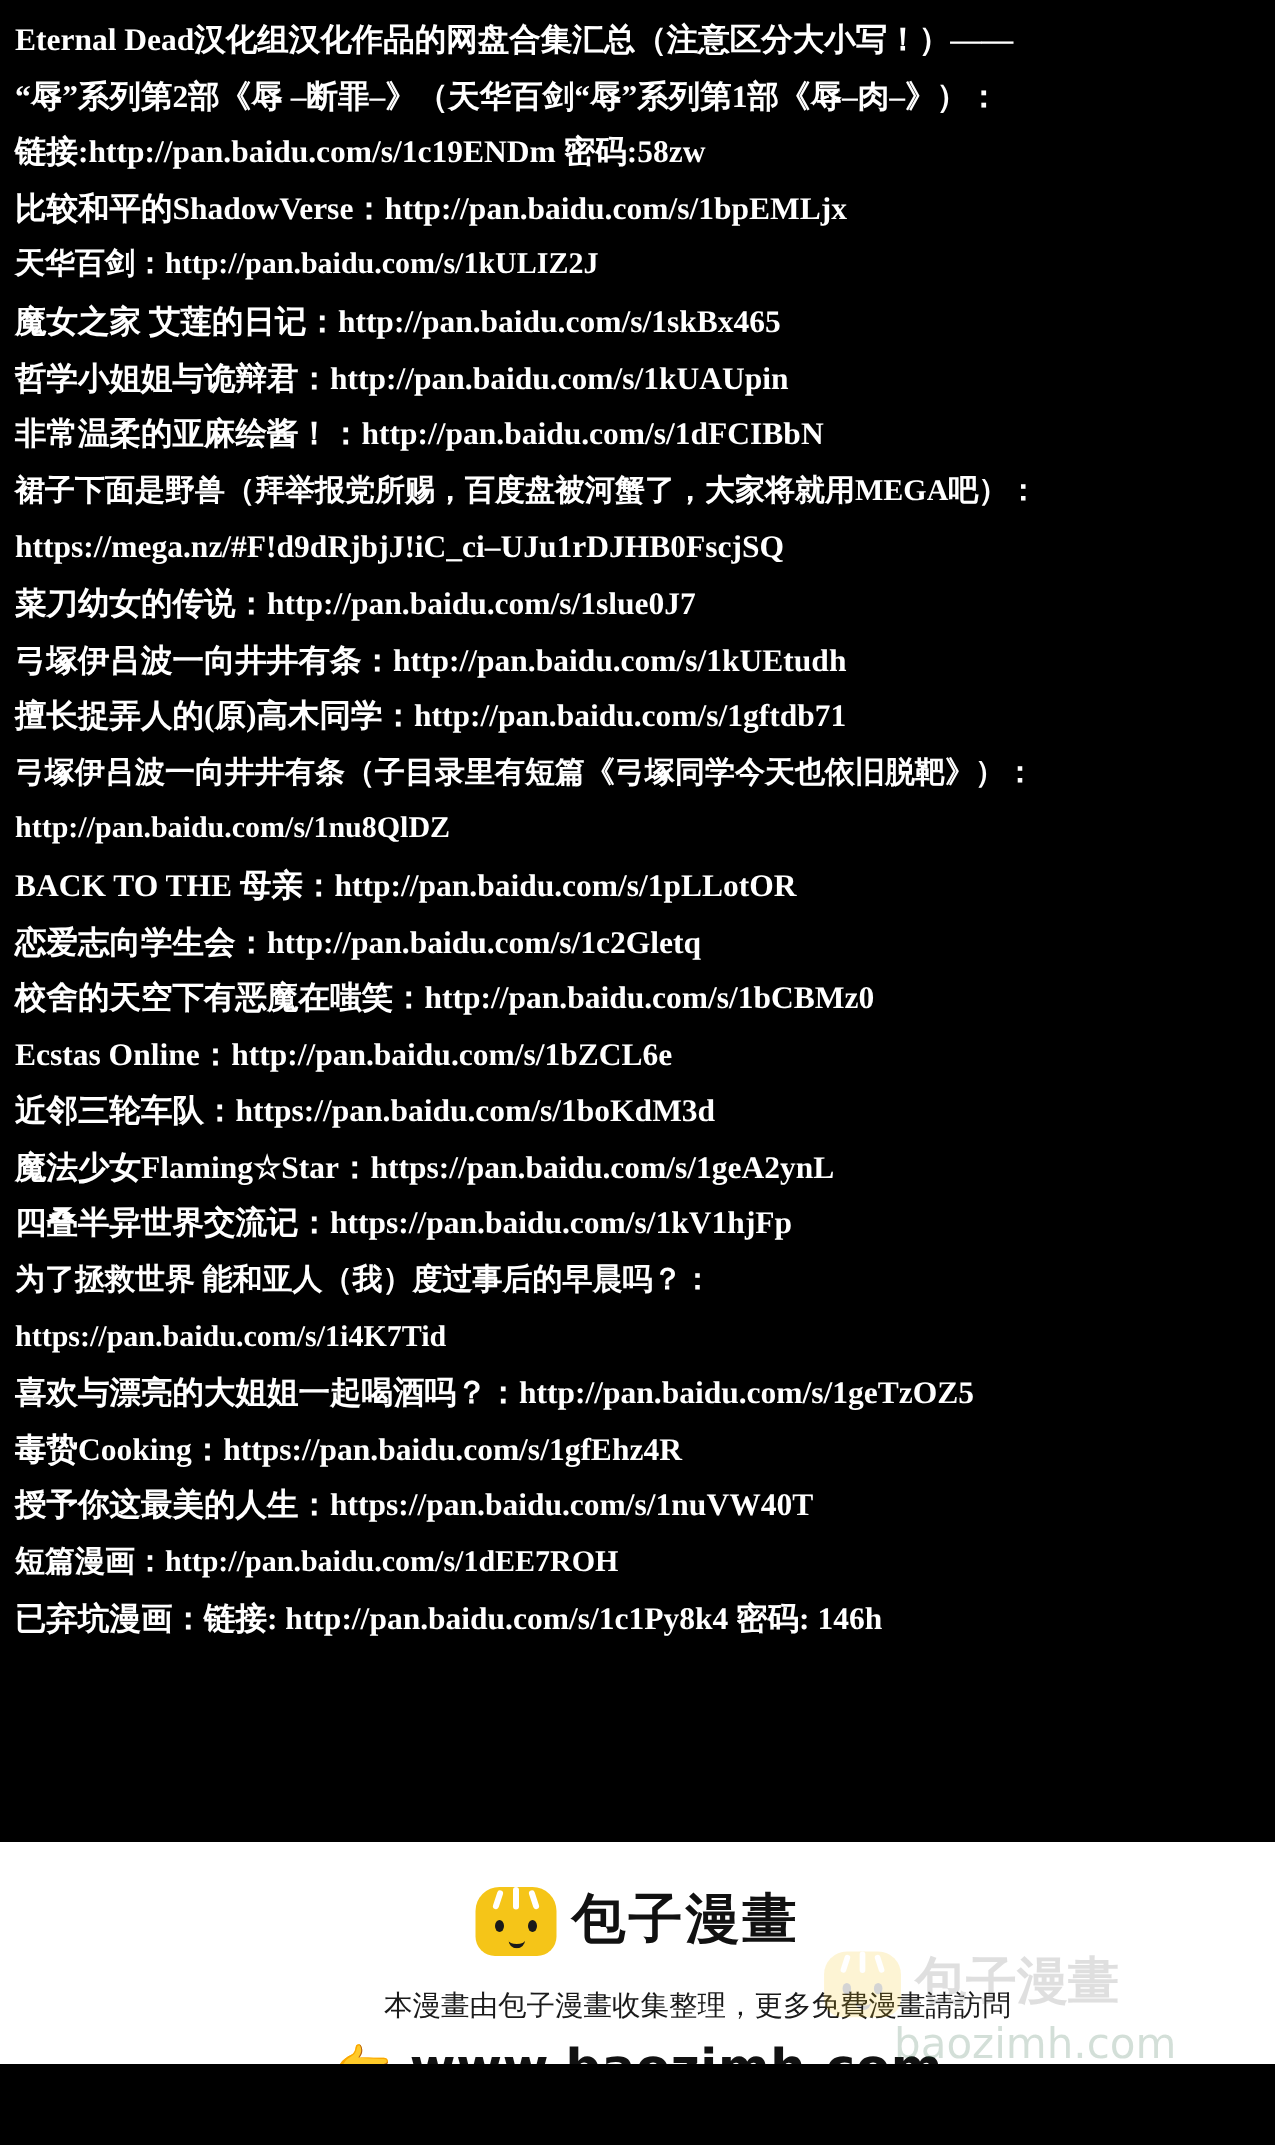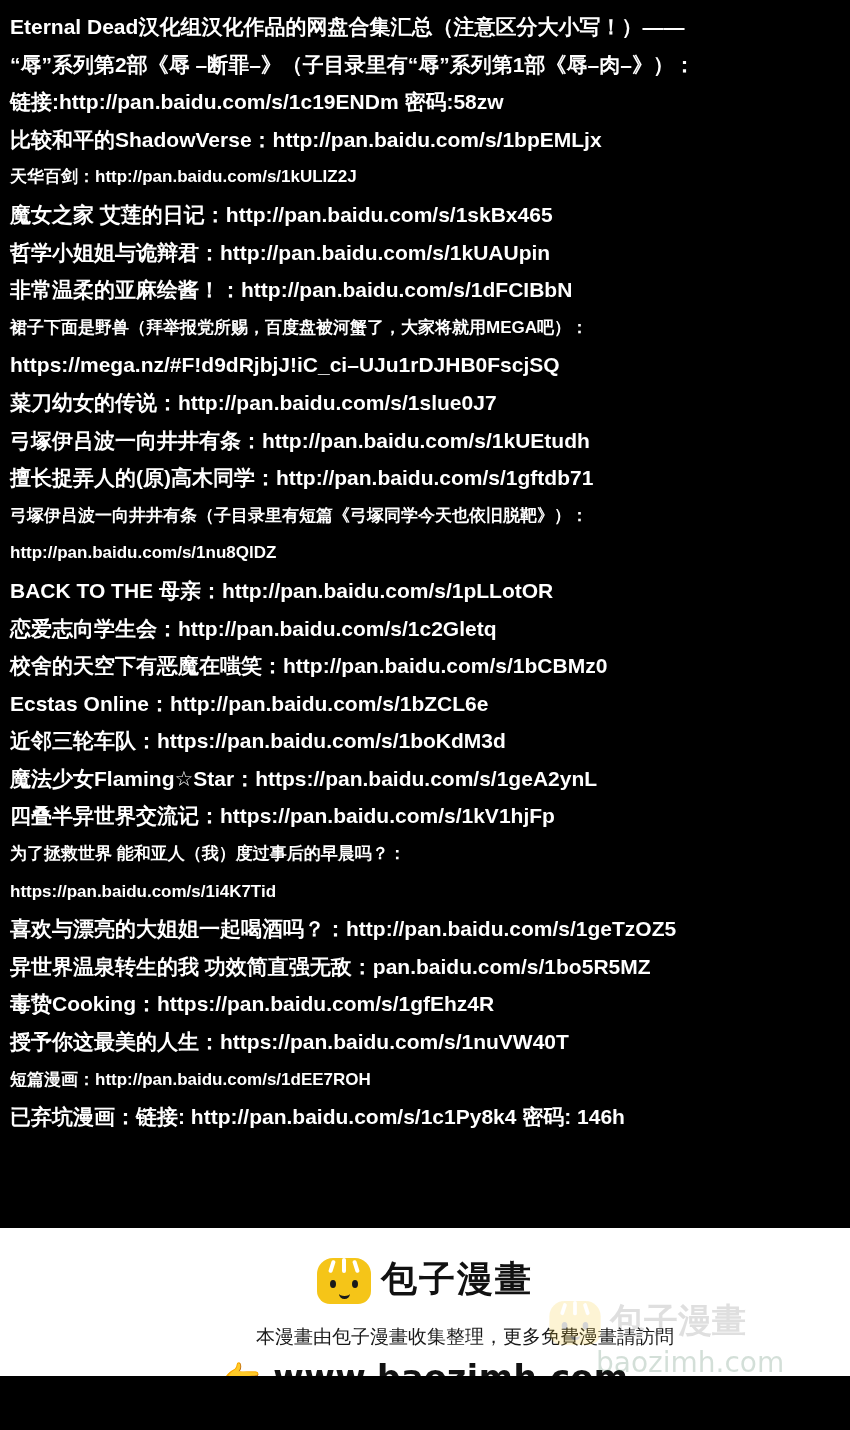--- a/index.html
+++ b/index.html
@@ -21,25 +21,26 @@
     background: #000000;
   }
   
   #link-list {
     position: absolute;
     left: 0;
     top: 0;
     width: 780px;
     padding: 8px 10px 0 10px;
     box-sizing: border-box;
+    font-family: Liberation Serif, serif;
   }
   .line {
     color: #ffffff;
     font-weight: bold;
-    font-size: 17px;
+    font-size: 20px;
     line-height: 37.6px;
     white-space: nowrap;
     letter-spacing: 0px;
   }
   .line.small {
     font-size: 21px;
   }
   
   #footer {
     position: absolute;
@@ -171,21 +172,21 @@
     font-family: "DejaVu Sans", sans-serif;
   }
 </style>
 </head>
 <body>
 
 <div id="page">
 
   <div id="link-list">
       <div class="line small">Eternal Dead汉化组汉化作品的网盘合集汇总（注意区分大小写！）——</div>
-      <div class="line small">“辱”系列第2部《辱 –断罪–》（子目录里有“辱”系列第1部《辱–肉–》）：</div>
+      <div class="line small">“辱”系列第2部《辱 –断罪–》（天华百剑“辱”系列第1部《辱–肉–》）：</div>
       <div class="line small">链接:http://pan.baidu.com/s/1c19ENDm 密码:58zw</div>
       <div class="line small">比较和平的ShadowVerse：http://pan.baidu.com/s/1bpEMLjx</div>
       <div class="line">天华百剑：http://pan.baidu.com/s/1kULIZ2J</div>
       <div class="line small">魔女之家 艾莲的日记：http://pan.baidu.com/s/1skBx465</div>
       <div class="line small">哲学小姐姐与诡辩君：http://pan.baidu.com/s/1kUAUpin</div>
       <div class="line small">非常温柔的亚麻绘酱！：http://pan.baidu.com/s/1dFCIBbN</div>
       <div class="line">裙子下面是野兽（拜举报党所赐，百度盘被河蟹了，大家将就用MEGA吧）：</div>
       <div class="line small">https://mega.nz/#F!d9dRjbjJ!iC_ci–UJu1rDJHB0FscjSQ</div>
       <div class="line small">菜刀幼女的传说：http://pan.baidu.com/s/1slue0J7</div>
       <div class="line small">弓塚伊吕波一向井井有条：http://pan.baidu.com/s/1kUEtudh</div>
@@ -195,21 +196,20 @@
       <div class="line small">BACK TO THE 母亲：http://pan.baidu.com/s/1pLLotOR</div>
       <div class="line small">恋爱志向学生会：http://pan.baidu.com/s/1c2Gletq</div>
       <div class="line small">校舍的天空下有恶魔在嗤笑：http://pan.baidu.com/s/1bCBMz0</div>
       <div class="line small">Ecstas Online：http://pan.baidu.com/s/1bZCL6e</div>
       <div class="line small">近邻三轮车队：https://pan.baidu.com/s/1boKdM3d</div>
       <div class="line small">魔法少女Flaming☆Star：https://pan.baidu.com/s/1geA2ynL</div>
       <div class="line small">四叠半异世界交流记：https://pan.baidu.com/s/1kV1hjFp</div>
       <div class="line">为了拯救世界 能和亚人（我）度过事后的早晨吗？：</div>
       <div class="line">https://pan.baidu.com/s/1i4K7Tid</div>
       <div class="line small">喜欢与漂亮的大姐姐一起喝酒吗？：http://pan.baidu.com/s/1geTzOZ5</div>
-      <div class="line small">异世界温泉转生的我 功效简直强无敌：pan.baidu.com/s/1bo5R5MZ</div>
       <div class="line small">毒贽Cooking：https://pan.baidu.com/s/1gfEhz4R</div>
       <div class="line small">授予你这最美的人生：https://pan.baidu.com/s/1nuVW40T</div>
       <div class="line">短篇漫画：http://pan.baidu.com/s/1dEE7ROH</div>
       <div class="line small">已弃坑漫画：链接: http://pan.baidu.com/s/1c1Py8k4 密码: 146h</div>
     </div>
 
   <div id="footer">
 
     <div id="brand-row">
       <span class="bun">

